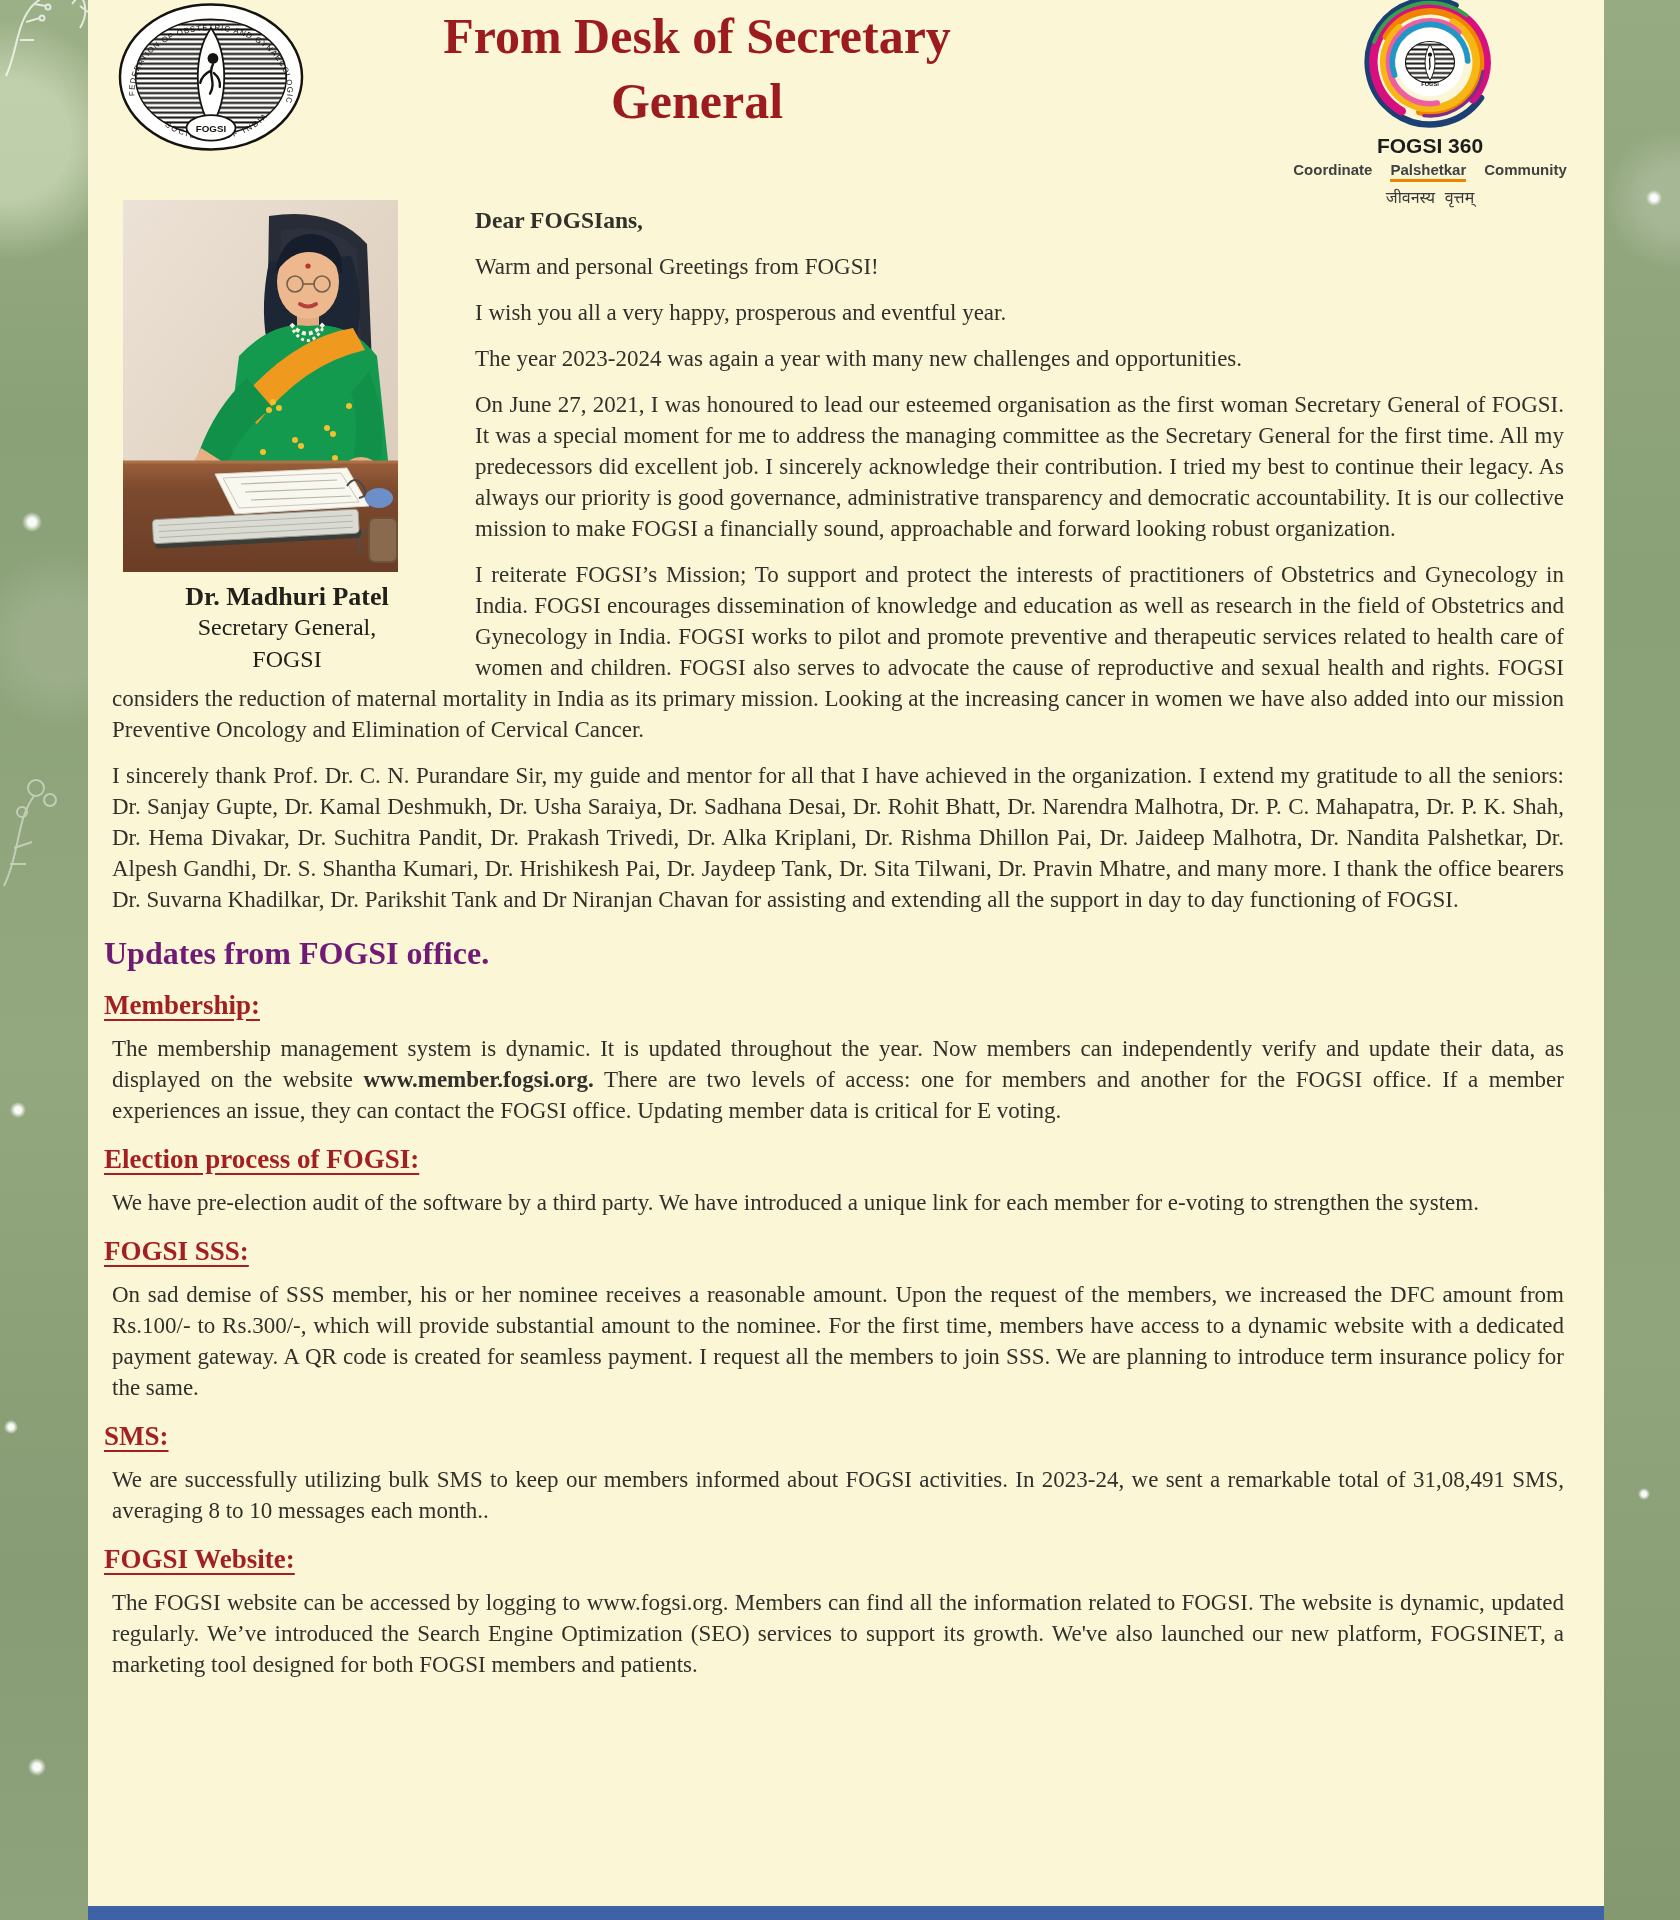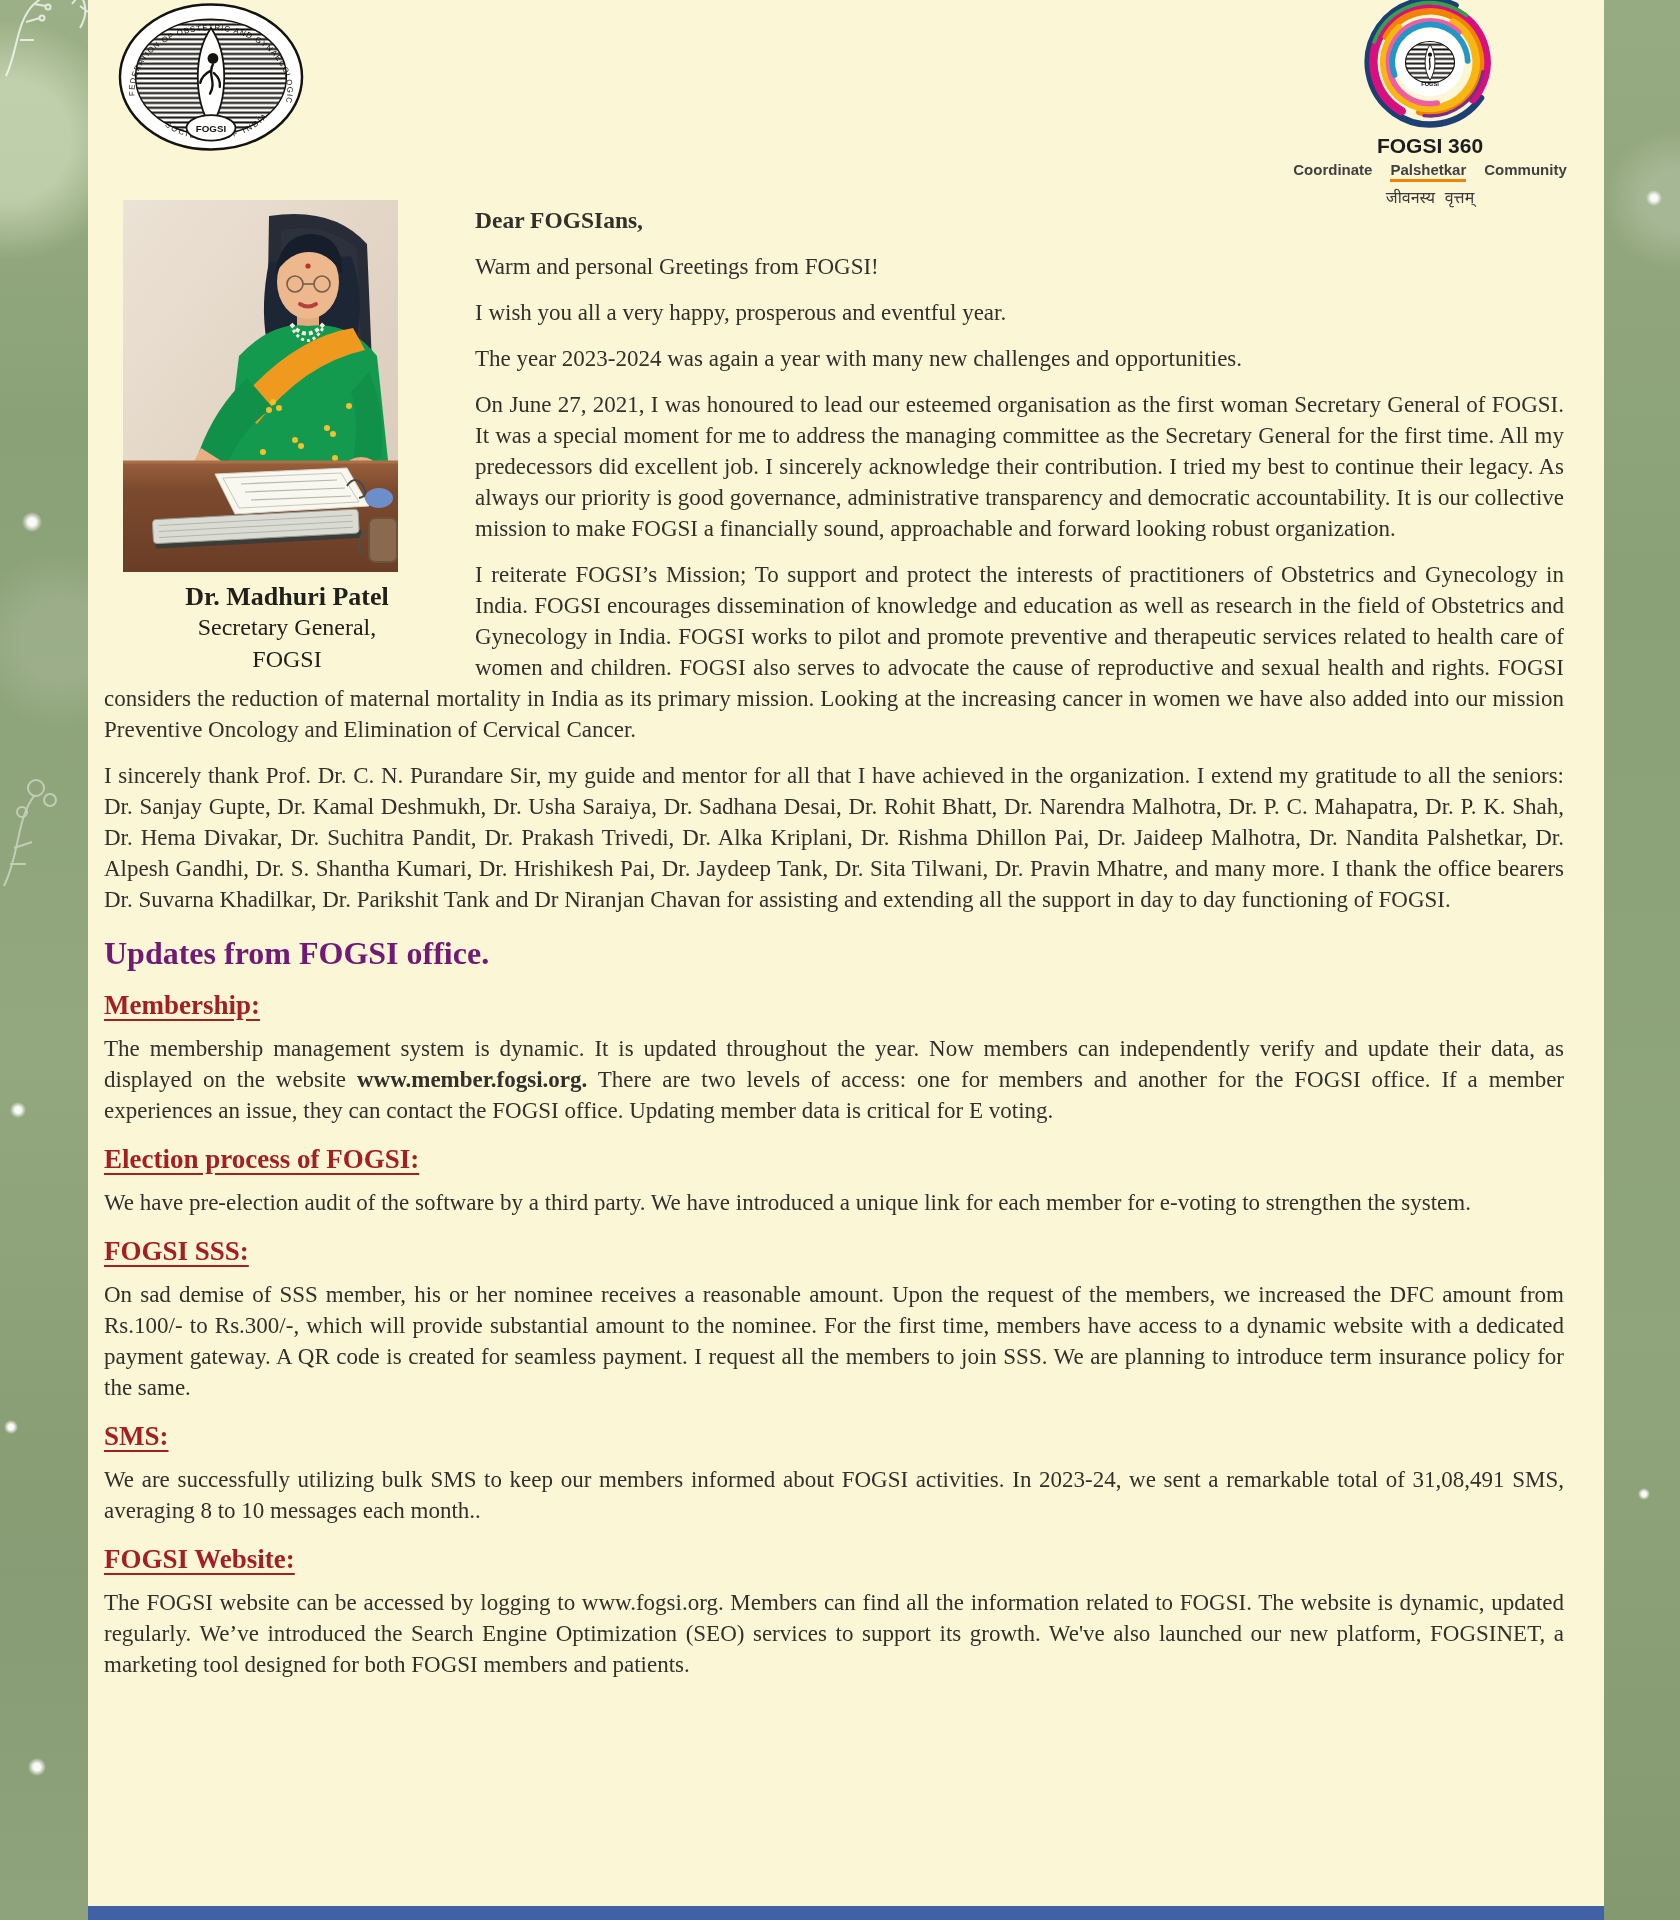--- a/index.html
+++ b/index.html
@@ -53,21 +53,21 @@
   .l360-sanskrit{font-family:Liberation Mono, monospace;
     font-size:16px;color:#3a3a3a;margin-top:4px;}
 
   
   .letter{position:relative;}
   .photo-fig{float:left;width:328px;margin:-5px 24px 6px 19px;}
   .photo-fig svg{display:block;width:275px;height:372px;}
   .cap-name{font-size:26px;font-weight:bold;text-align:center;margin-top:10px;color:#21201b;}
   .cap-line{font-size:24px;text-align:center;line-height:1.32;color:#21201b;}
 
-  p.body{font-size:23px;line-height:31px;text-align:justify;margin:0 0 15px 0;}
+  p.body{font-size:23px;line-height:31px;text-align:justify;margin:0 0 15px 8px;}
   p.salutation{font-weight:bold;font-size:23.5px;text-align:left;}
   .inline-bold{font-weight:bold;}
 
   
   .updates{clear:both;}
   .updates-heading{font-size:32px;font-weight:bold;color:#701a75;margin:20px 0 12px 0;}
   .sec-heading{font-size:27px;font-weight:bold;color:#a31f22;
     text-decoration:underline;text-underline-offset:5px;margin:18px 0 12px 0;}
 
   .footer-strip{position:absolute;left:88px;right:76px;bottom:0;height:14px;background:#3f62a7;}
@@ -127,20 +127,24 @@
       <text font-size="8" font-family="Liberation Sans, DejaVu Sans, sans-serif" fill="#15130f" letter-spacing="2">
         <textPath href="#rimBottom" startOffset="14%">SOCIETIES OF INDIA</textPath>
       </text>
       <path d="M95 26 C113 52 113 100 95 127 C77 100 77 52 95 26 Z" fill="#ffffff" stroke="#15130f" stroke-width="1.8"></path>
       <circle cx="97" cy="57" r="5.5" fill="#15130f"></circle>
       <path d="M97 63 C91 73 101 81 94 93 M94 70 q-8 4 -10 12 M98 72 q7 6 6 14" fill="none" stroke="#15130f" stroke-width="2.4" stroke-linecap="round"></path>
       <ellipse cx="95" cy="128" rx="25" ry="13" fill="#ffffff" stroke="#15130f" stroke-width="1.8"></ellipse>
       <text x="95" y="132" text-anchor="middle" font-size="10" font-weight="bold" font-family="Liberation Sans, DejaVu Sans, sans-serif" fill="#15130f">FOGSI</text>
     </svg>
 
+    <div class="page-title">
+      <span style="display:block">From Desk of Secretary</span>
+      <span style="display:block">General</span>
+    </div>
 
     <div class="logo360">
       <svg width="196" height="132" viewBox="0 0 200 140">
         <g fill="none" stroke-linecap="round">
           <circle cx="100" cy="66" r="66" stroke="#1c3f74" stroke-width="7" pathLength="100" stroke-dasharray="72 28" transform="rotate(35 100 66)"></circle>
           <circle cx="100" cy="66" r="60" stroke="#d80f7f" stroke-width="9" pathLength="100" stroke-dasharray="78 22" transform="rotate(120 100 66)"></circle>
           <circle cx="100" cy="66" r="63" stroke="#35a14c" stroke-width="4" pathLength="100" stroke-dasharray="30 70" transform="rotate(200 100 66)"></circle>
           <circle cx="100" cy="66" r="54" stroke="#f08300" stroke-width="7" pathLength="100" stroke-dasharray="70 30" transform="rotate(210 100 66)"></circle>
           <circle cx="100" cy="66" r="49" stroke="#f7b614" stroke-width="8" pathLength="100" stroke-dasharray="80 20" transform="rotate(300 100 66)"></circle>
           <circle cx="100" cy="66" r="44" stroke="#ee5fa0" stroke-width="6" pathLength="100" stroke-dasharray="65 35" transform="rotate(80 100 66)"></circle>

